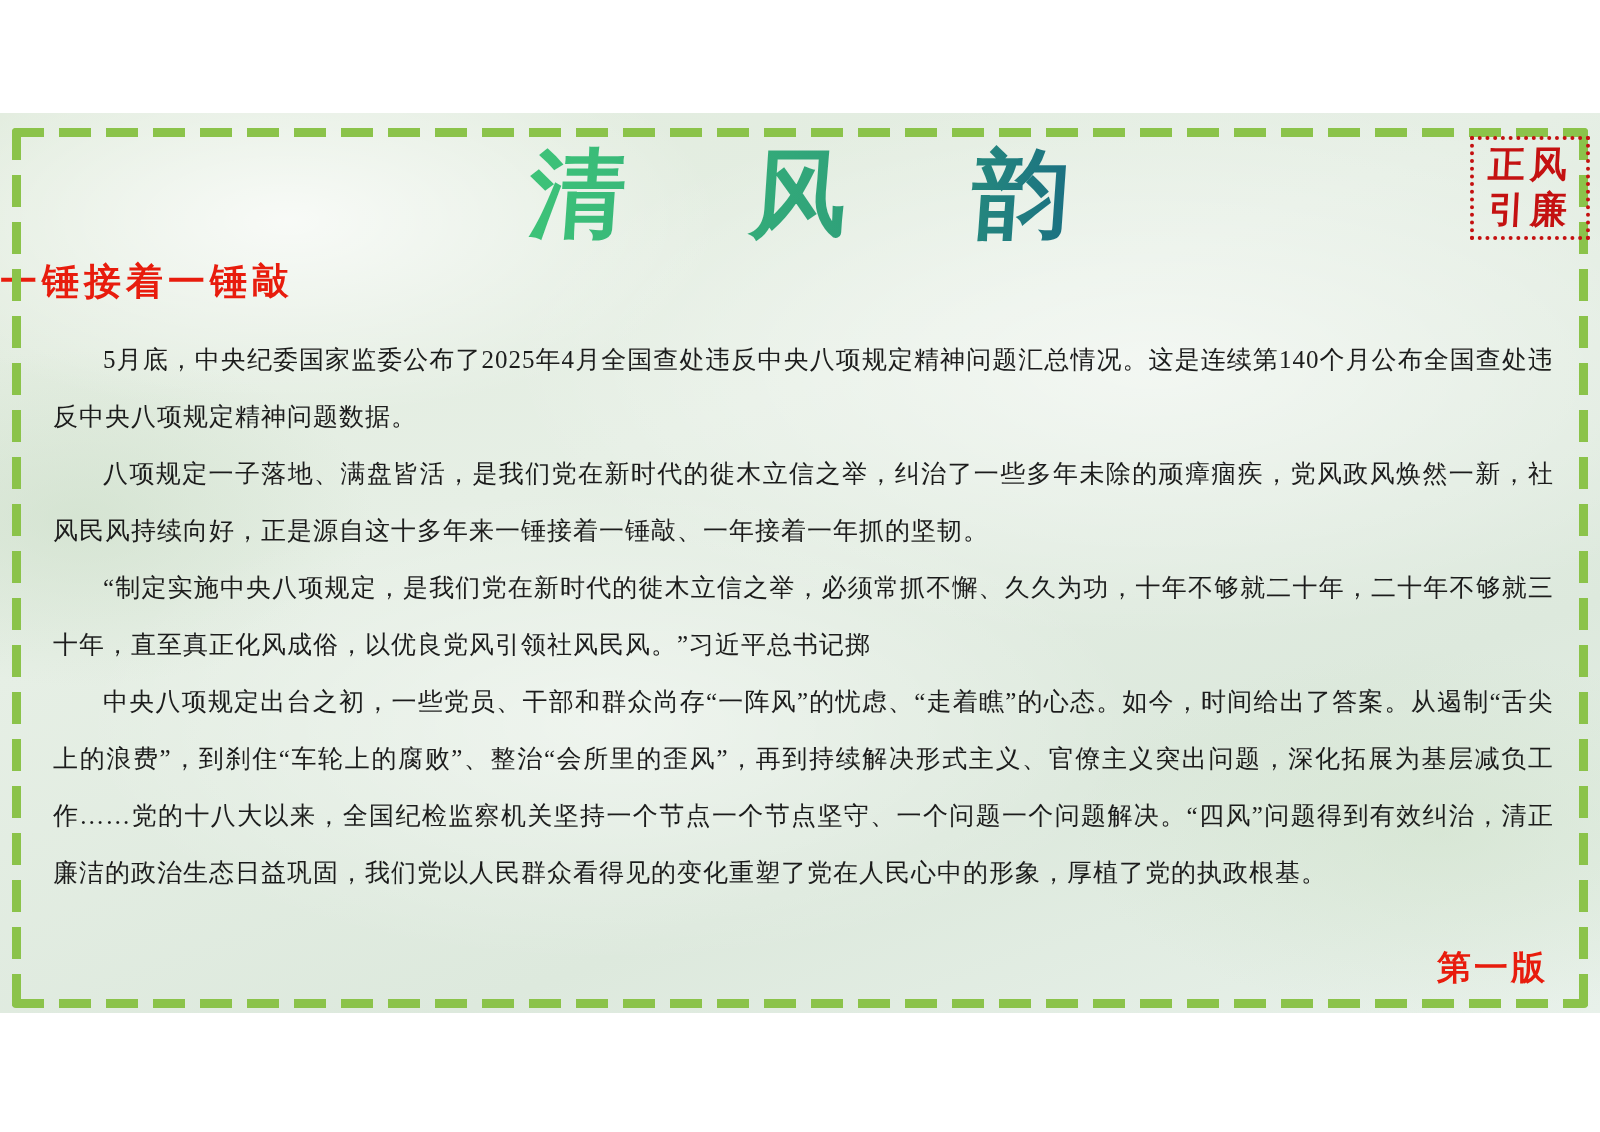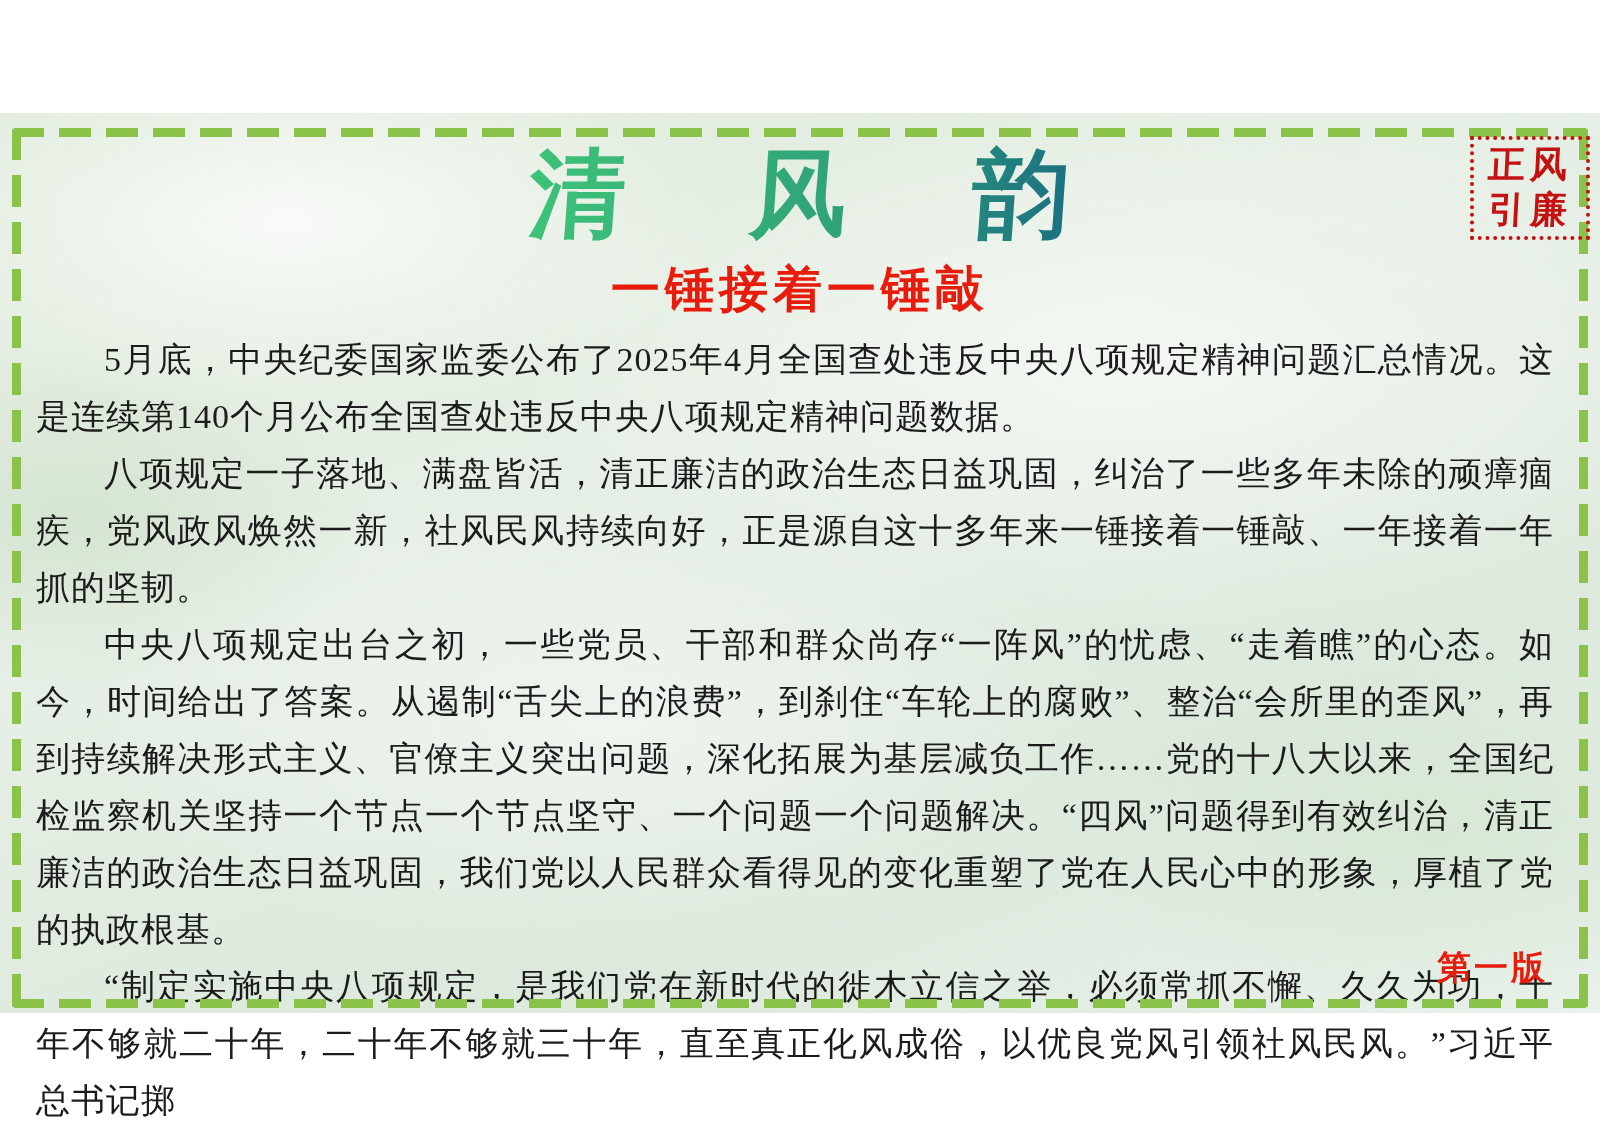--- a/index.html
+++ b/index.html
@@ -51,22 +51,22 @@
     transform: skewX(-4deg);
     background: linear-gradient(90deg, #3fc878 30%, #2e9e7a 55%, #135d85 72%);
     -webkit-background-clip: text;
     background-clip: text;
     color: transparent;
     font-family: "DejaVu Serif", "Liberation Serif", serif;
   }
   
   .headline {
     margin: 10px 0 0 0;
-    text-align: center;
-    font-size: 49px;
+    text-align: left;
+    font-size: 37px;
     font-weight: 900;
     letter-spacing: 5px;
     color: #e81c0d;
     font-family: "Liberation Serif", serif;
   }
   
   .stamp {
     position: absolute;
     top: 23px; right: 10px;
     width: 112px; height: 96px;
@@ -82,23 +82,23 @@
     color: #c41111;
     font-size: 37px;
     font-weight: 900;
     letter-spacing: 5px;
     line-height: 1.1;
     transform: skewX(-3deg);
   }
   
   .article {
     position: absolute;
-    left: 36px; right: 46px; top: 218px;
+    left: 53px; right: 46px; top: 218px;
     color: #1c1c1c;
-    font-size: 34px;
+    font-size: 25px;
     line-height: 57px;
     text-align: justify;
     letter-spacing: 1px;
     z-index: 2;
   }
   .article p { margin: 0; text-indent: 2em; }
   
   .page-marker {
     position: absolute;
     right: 52px; bottom: 22px;
@@ -123,20 +123,20 @@
     <span class="stamp-line">正风</span>
     <span class="stamp-line">引廉</span>
   </div>
 
   <h1 class="masthead">清 风 韵</h1>
 
   <h2 class="headline">一锤接着一锤敲</h2>
 
   <div class="article">
     <p>5月底，中央纪委国家监委公布了2025年4月全国查处违反中央八项规定精神问题汇总情况。这是连续第140个月公布全国查处违反中央八项规定精神问题数据。</p>
-    <p>八项规定一子落地、满盘皆活，清正廉洁的政治生态日益巩固，纠治了一些多年未除的顽瘴痼疾，党风政风焕然一新，社风民风持续向好，正是源自这十多年来一锤接着一锤敲、一年接着一年抓的坚韧。</p>
+    <p>八项规定一子落地、满盘皆活，是我们党在新时代的徙木立信之举，纠治了一些多年未除的顽瘴痼疾，党风政风焕然一新，社风民风持续向好，正是源自这十多年来一锤接着一锤敲、一年接着一年抓的坚韧。</p>
+    <p>“制定实施中央八项规定，是我们党在新时代的徙木立信之举，必须常抓不懈、久久为功，十年不够就二十年，二十年不够就三十年，直至真正化风成俗，以优良党风引领社风民风。”习近平总书记掷</p>
     <p>中央八项规定出台之初，一些党员、干部和群众尚存“一阵风”的忧虑、“走着瞧”的心态。如今，时间给出了答案。从遏制“舌尖上的浪费”，到刹住“车轮上的腐败”、整治“会所里的歪风”，再到持续解决形式主义、官僚主义突出问题，深化拓展为基层减负工作……党的十八大以来，全国纪检监察机关坚持一个节点一个节点坚守、一个问题一个问题解决。“四风”问题得到有效纠治，清正廉洁的政治生态日益巩固，我们党以人民群众看得见的变化重塑了党在人民心中的形象，厚植了党的执政根基。</p>
-    <p>“制定实施中央八项规定，是我们党在新时代的徙木立信之举，必须常抓不懈、久久为功，十年不够就二十年，二十年不够就三十年，直至真正化风成俗，以优良党风引领社风民风。”习近平总书记掷</p>
   </div>
 
   <div class="page-marker">第一版</div>
 
 </div>
 
 </body></html>

